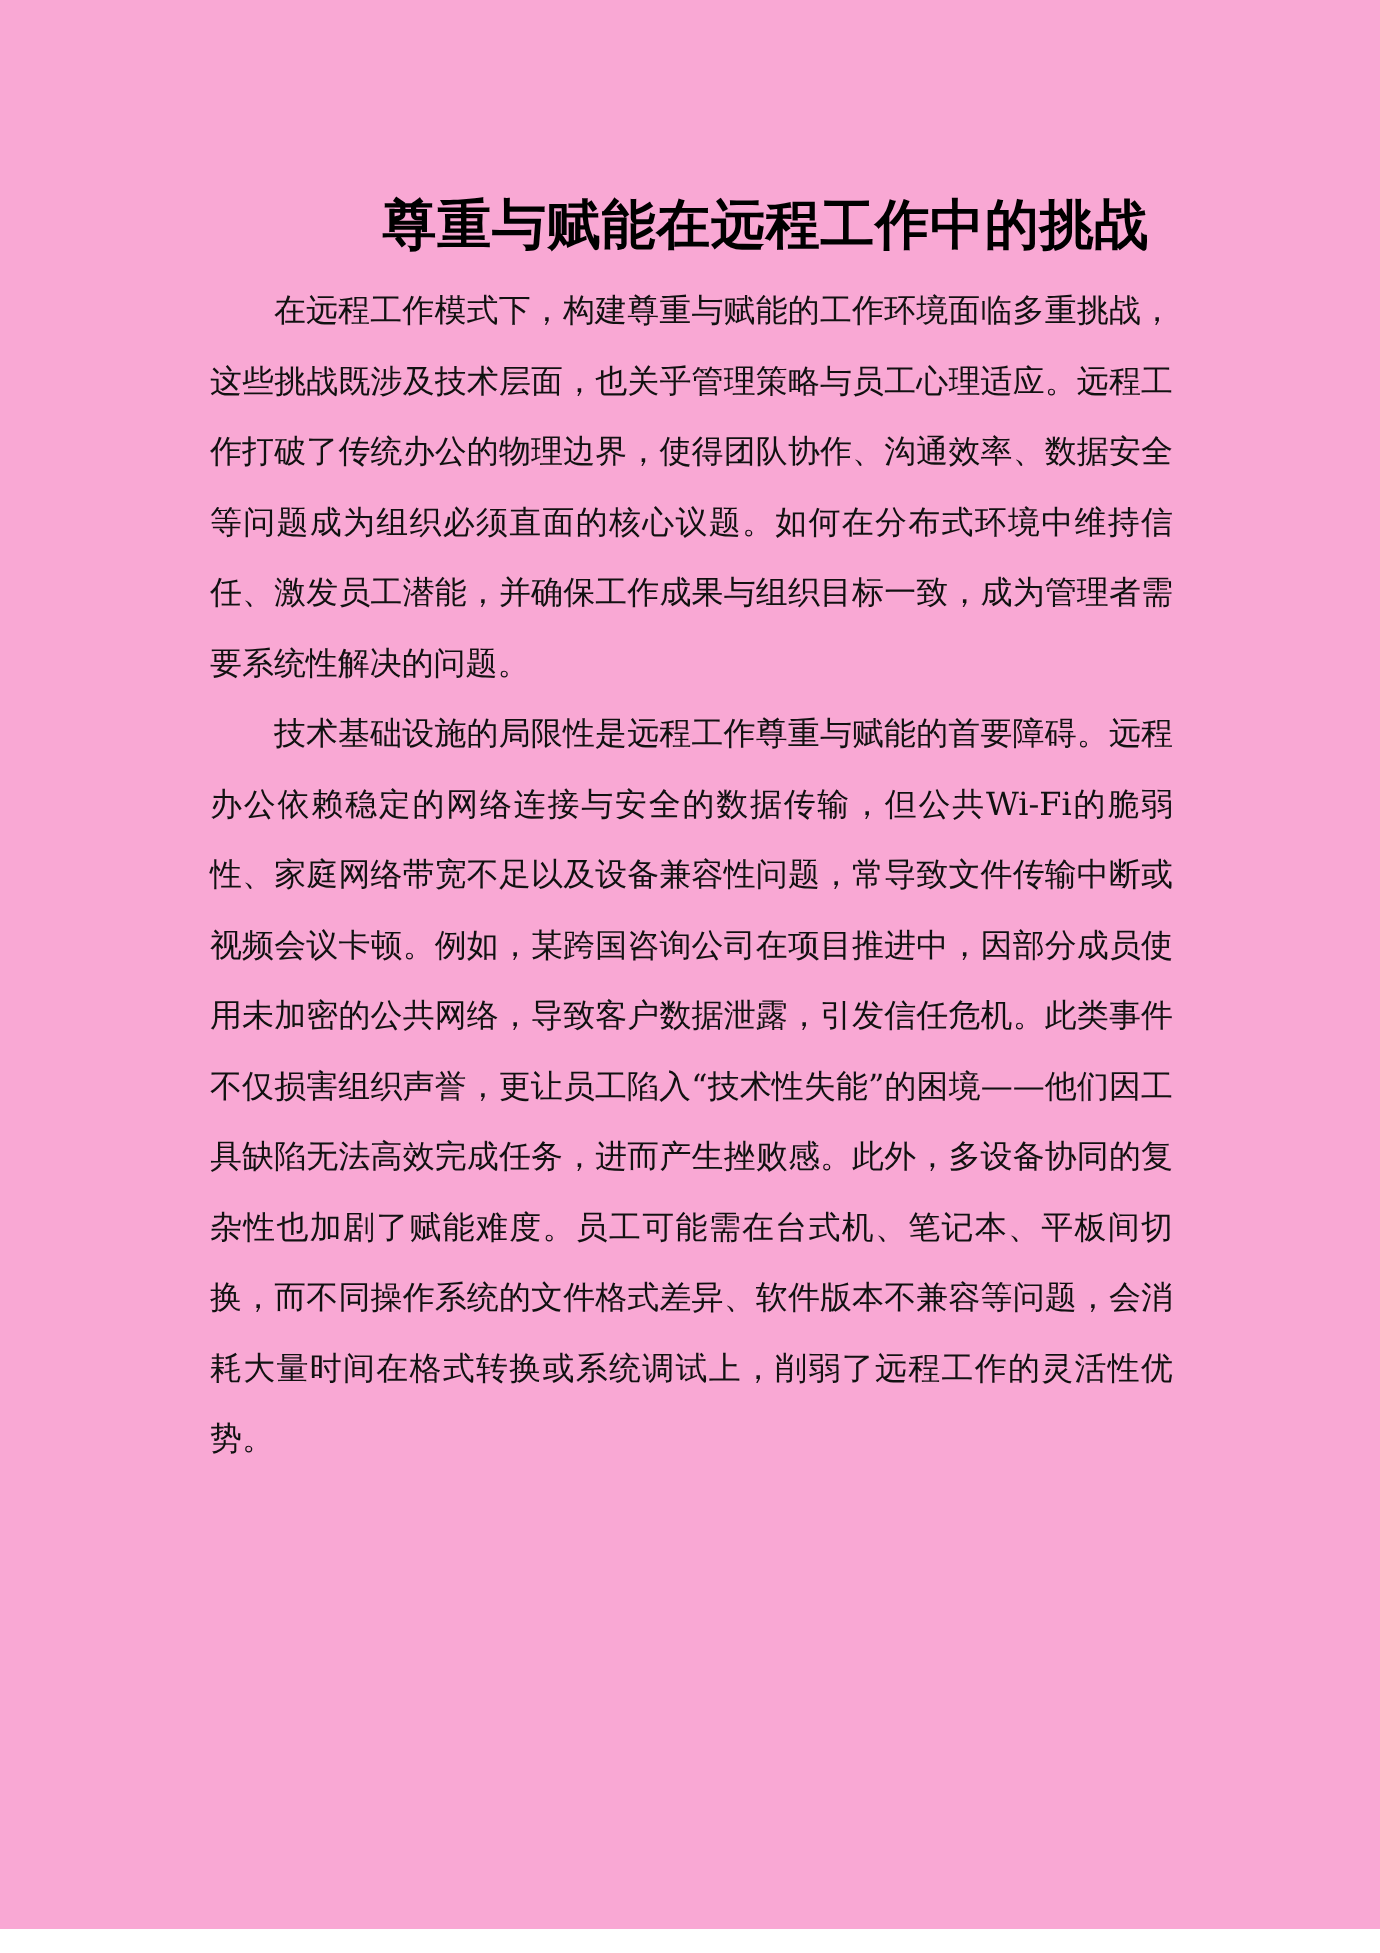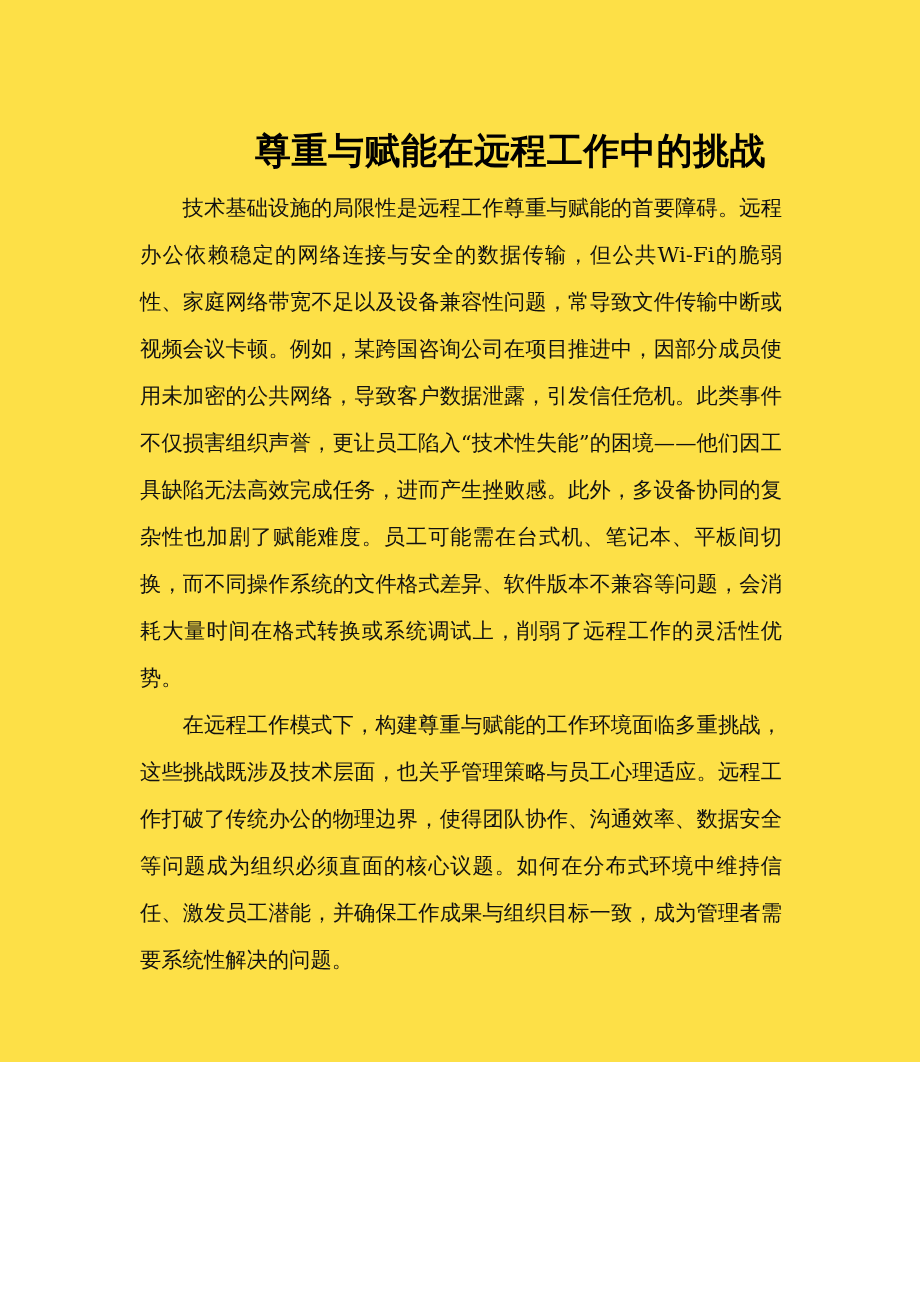--- a/index.html
+++ b/index.html
@@ -12,22 +12,22 @@
       height: 1302px;
       position: relative;
       overflow: hidden;
       color: #000000;
     }
     .page {
       position: absolute;
       left: 0;
       top: 0;
       width: 920px;
-      height: 1062px;
-      background: #fde047;
+      height: 1286px;
+      background: #f9a8d4;
     }
     .title {
       position: absolute;
       left: 255px;
       top: 128px;
       width: 500px;
       margin: 0;
       font-family: "DejaVu Sans", "Liberation Sans", sans-serif;
       font-weight: bold;
       font-size: 36px;
@@ -54,16 +54,16 @@
       word-break: break-all;
     }
   </style>
 </head>
 <body>
 
 <div class="page">
   <h1 class="title">尊重与赋能在远程工作中的挑战</h1>
 
   <div class="body">
+    <p class="para">在远程工作模式下，构建尊重与赋能的工作环境面临多重挑战，这些挑战既涉及技术层面，也关乎管理策略与员工心理适应。远程工作打破了传统办公的物理边界，使得团队协作、沟通效率、数据安全等问题成为组织必须直面的核心议题。如何在分布式环境中维持信任、激发员工潜能，并确保工作成果与组织目标一致，成为管理者需要系统性解决的问题。</p>
     <p class="para">技术基础设施的局限性是远程工作尊重与赋能的首要障碍。远程办公依赖稳定的网络连接与安全的数据传输，但公共Wi-Fi的脆弱性、家庭网络带宽不足以及设备兼容性问题，常导致文件传输中断或视频会议卡顿。例如，某跨国咨询公司在项目推进中，因部分成员使用未加密的公共网络，导致客户数据泄露，引发信任危机。此类事件不仅损害组织声誉，更让员工陷入“技术性失能”的困境——他们因工具缺陷无法高效完成任务，进而产生挫败感。此外，多设备协同的复杂性也加剧了赋能难度。员工可能需在台式机、笔记本、平板间切换，而不同操作系统的文件格式差异、软件版本不兼容等问题，会消耗大量时间在格式转换或系统调试上，削弱了远程工作的灵活性优势。</p>
-    <p class="para">在远程工作模式下，构建尊重与赋能的工作环境面临多重挑战，这些挑战既涉及技术层面，也关乎管理策略与员工心理适应。远程工作打破了传统办公的物理边界，使得团队协作、沟通效率、数据安全等问题成为组织必须直面的核心议题。如何在分布式环境中维持信任、激发员工潜能，并确保工作成果与组织目标一致，成为管理者需要系统性解决的问题。</p>
   </div>
 </div>
 
 </body></html>

